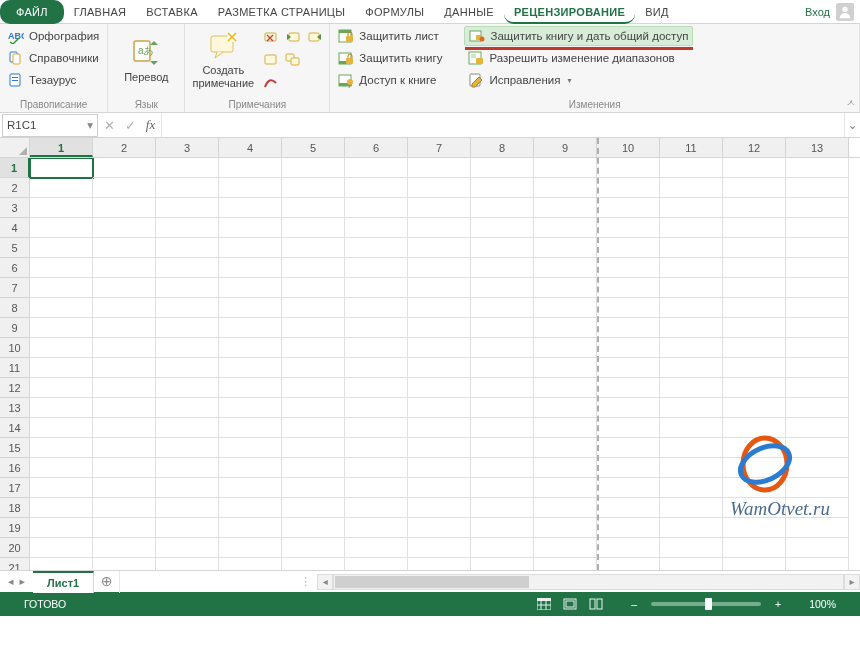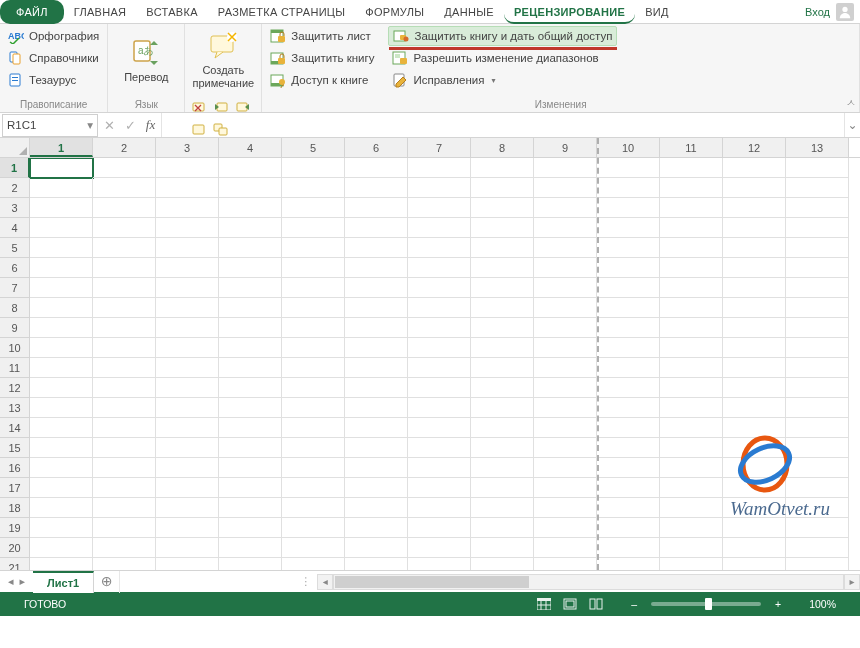--- a/index.html
+++ b/index.html
@@ -138,21 +138,21 @@
               <path d="M20 8 h8 l-4 -4 z" fill="#6aa15f"></path>
               <path d="M20 24 h8 l-4 4 z" fill="#6aa15f"></path>
             </svg></span>
         <span>Перевод</span>
       </div>
     </div>
     <div class="group-label">Язык</div>
   </div>
 
   <div class="group">
-    <div class="group-content" style="gap:4px;flex-direction:column;">
+    <div class="group-content" style="gap:4px;">
       <div class="btn-lg">
         <span class="icon"><svg width="32" height="32">
               <rect x="4" y="6" width="22" height="16" rx="2" fill="#fff8dc" stroke="#e0c054"></rect>
               <path d="M10 22 l-2 6 l8 -6" fill="#fff8dc" stroke="#e0c054"></path>
               <circle cx="25" cy="7" r="5" fill="#fff"></circle>
               <path d="M21 3 l8 8 M29 3 l-8 8" stroke="#f4b400" stroke-width="1.5"></path>
             </svg></span>
         <span>Создать примечание</span>
       </div>
       <div class="vstack" style="padding-top:2px;">
@@ -207,21 +207,21 @@
                 </svg>
               </span>
             </span>
         </div>
       </div>
     </div>
     <div class="group-label">Примечания</div>
   </div>
 
   <div class="group" style="flex:1;">
-    <div class="group-content" style="gap:4px;">
+    <div class="group-content" style="gap:12px;">
       <div class="vstack">
         <div class="btn-sm">
           <span class="ico">
               <svg width="16" height="16">
                 <rect x="1" y="2" width="12" height="12" fill="#fff" stroke="#6ba75a"></rect>
                 <rect x="1" y="2" width="12" height="3" fill="#6ba75a"></rect>
                 <rect x="8" y="8" width="7" height="6" rx="1" fill="#e8b33b"></rect>
                 <path d="M10 8 v-2 a2 2 0 0 1 4 0 v2" fill="none" stroke="#b57e1f"></path>
               </svg>
             </span>

